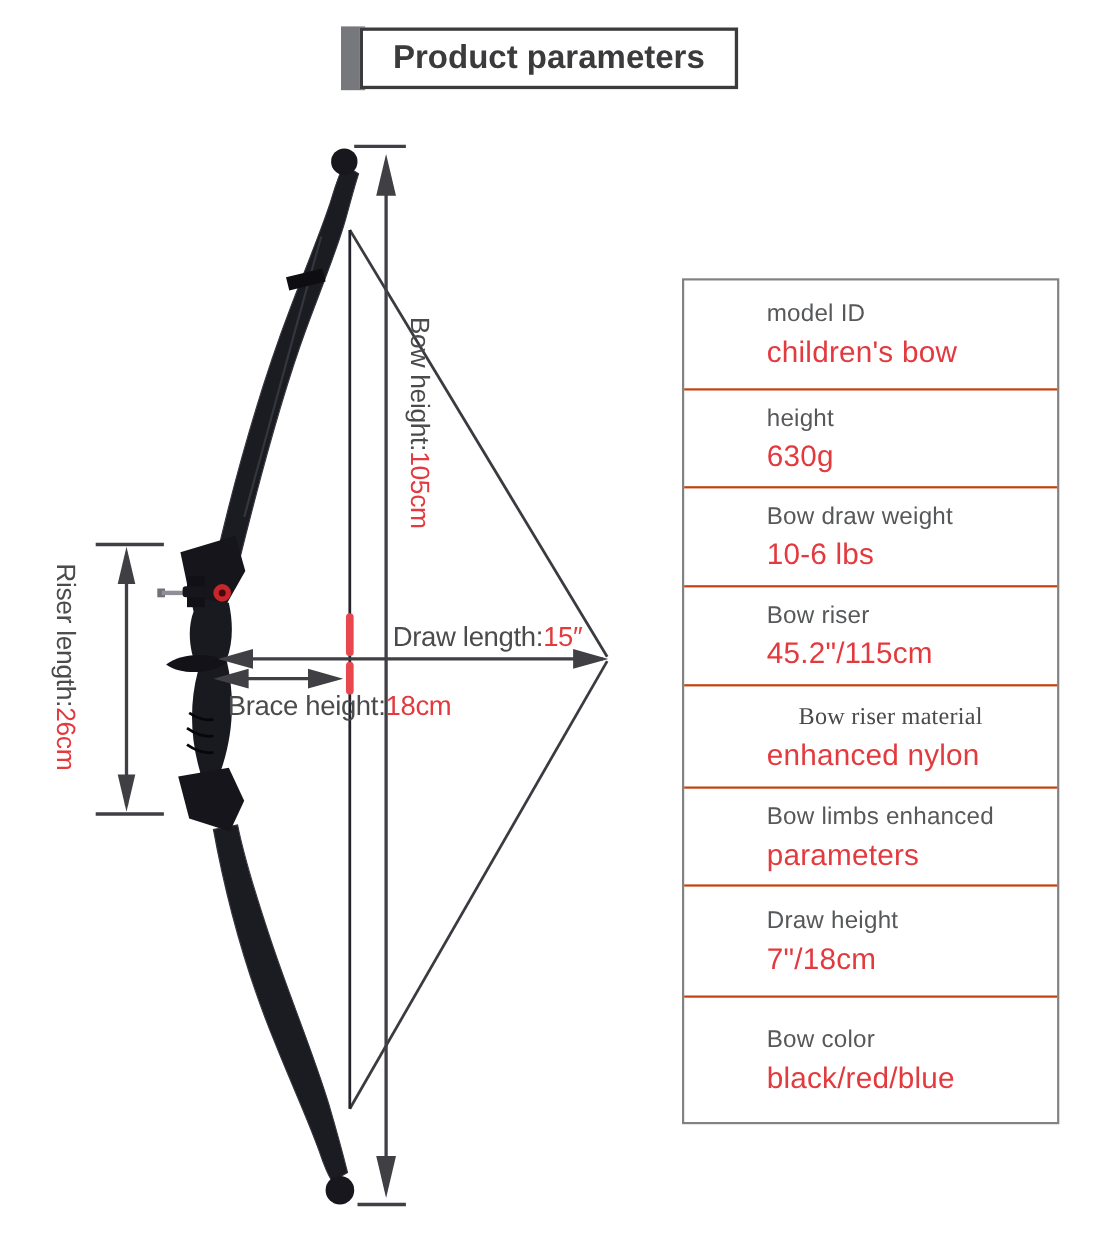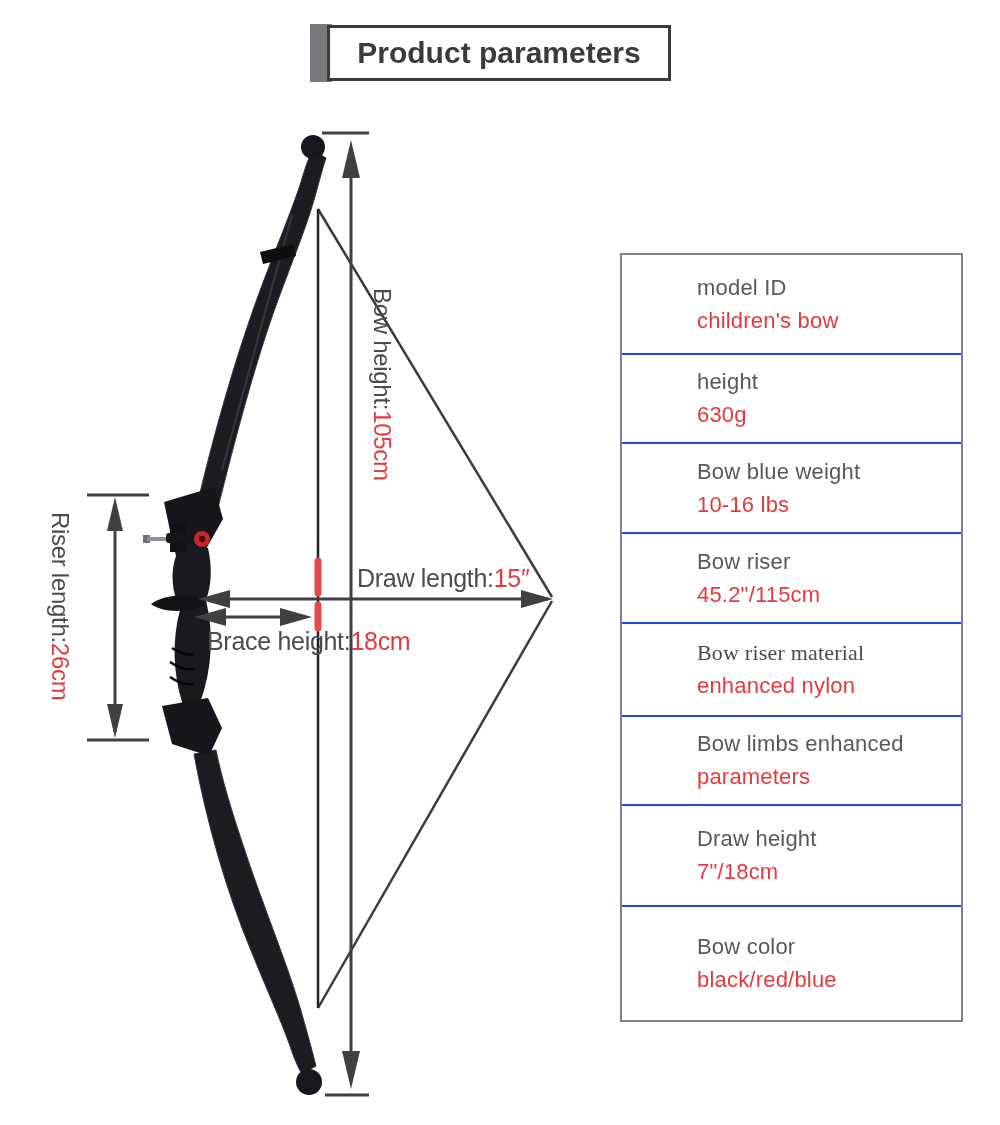--- a/index.html
+++ b/index.html
@@ -19,26 +19,26 @@
   .string{stroke:#23232b;stroke-width:2.5;}
   .dim-head{fill:#3f3f44;}
   .dim-label{font-size:25px;fill:#4a4b4d;letter-spacing:-0.3px;}
   .dim-label-v{font-size:24px;fill:#4a4b4d;letter-spacing:-0.3px;}
   .red-t{fill:#e23a3e;}
 
   
   .spec-table{position:absolute;left:620px;top:253px;width:343px;box-sizing:border-box;
               border:2px solid #828282;display:grid;
               grid-template-rows:100px 89px 90px 90px 93px 89px 101px 113px;background:#fff;}
-  .spec-row{border-bottom:2px solid #1d4ed8;box-sizing:border-box;display:flex;flex-direction:column;
+  .spec-row{border-bottom:2px solid #c2410c;box-sizing:border-box;display:flex;flex-direction:column;
             justify-content:center;padding-left:75px;gap:7px;}
   .spec-row:last-child{border-bottom:none;}
   .spec-label{font-size:22px;color:#57585a;letter-spacing:0.2px;}
-  .spec-label.serif{font-family:"Liberation Serif",serif;color:#4a4a4c;}
-  .spec-value{font-size:22px;color:#e23a3e;letter-spacing:0.2px;}
+  .spec-label.serif{font-family:"Liberation Serif",serif;color:#4a4a4c;margin-left:29px;}
+  .spec-value{font-size:27px;color:#e23a3e;letter-spacing:0.2px;}
 </style>
 </head>
 <body>
 
 <div class="page">
 
   <div class="title-accent"></div>
   <div class="title-box">
     <span>Product parameters</span>
   </div>
@@ -126,22 +126,22 @@
   <div class="spec-table">
     <div class="spec-row">
       <div class="spec-label">model ID</div>
       <div class="spec-value">children's bow</div>
     </div>
     <div class="spec-row">
       <div class="spec-label">height</div>
       <div class="spec-value">630g</div>
     </div>
     <div class="spec-row">
-      <div class="spec-label">Bow blue weight</div>
-      <div class="spec-value">10-16 lbs</div>
+      <div class="spec-label">Bow draw weight</div>
+      <div class="spec-value">10-6 lbs</div>
     </div>
     <div class="spec-row">
       <div class="spec-label">Bow riser</div>
       <div class="spec-value">45.2"/115cm</div>
     </div>
     <div class="spec-row">
       <div class="spec-label serif">Bow riser material</div>
       <div class="spec-value">enhanced nylon</div>
     </div>
     <div class="spec-row">

